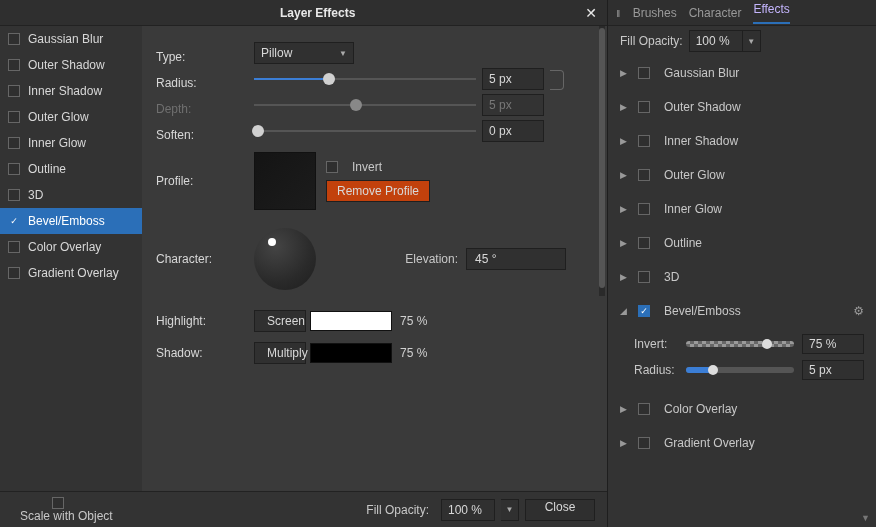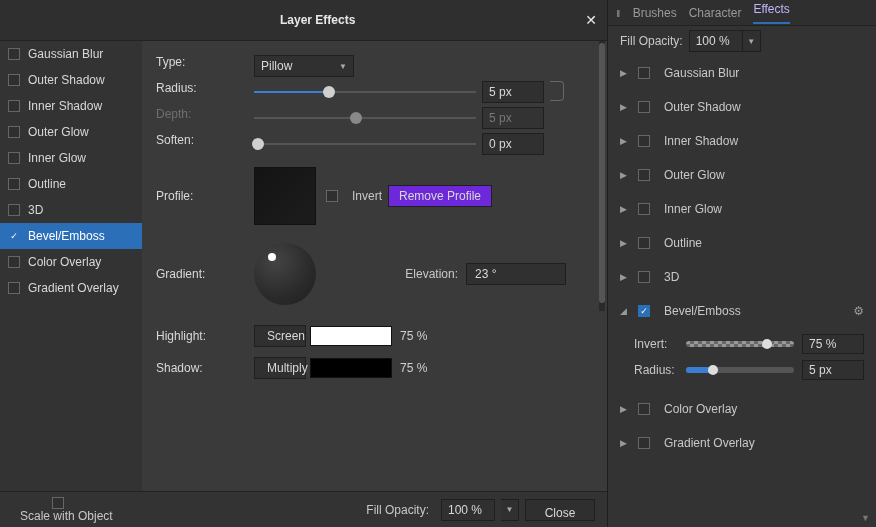--- a/index.html
+++ b/index.html
@@ -1,69 +1,69 @@
 <!DOCTYPE html>
 <html><head>
 <meta charset="utf-8">
 <style>
   * { box-sizing: border-box; margin: 0; padding: 0; font-family: "Segoe UI", Arial, sans-serif; }
   body { width: 876px; height: 527px; background: #2b2b2b; color: #c8c8c8; font-size: 12px; overflow: hidden; }
   .root { display: flex; width: 100%; height: 100%; }
 
   
   .dialog { width: 618px; display: flex; flex-direction: column; background: #3a3a3a; border-right: 1px solid #1e1e1e; }
-  .dialog-titlebar { display: flex; align-items: center; height: 41px; padding: 0 10px 0 280px; background: #2f2f2f; border-bottom: 1px solid #222; }
+  .dialog-titlebar { display: flex; align-items: center; height: 26px; padding: 0 10px 0 280px; background: #2f2f2f; border-bottom: 1px solid #222; }
   .dialog-title { font-weight: bold; color: #e8e8e8; flex: 1; }
   .close-x { color: #e8e8e8; font-size: 14px; cursor: pointer; }
   .dialog-body { flex: 1; display: flex; }
   .fx-list { width: 142px; background: #333; }
   .fx-item { display: flex; align-items: center; height: 26px; padding: 0 8px; border-bottom: 0px solid transparent; color: #d8d8d8; cursor: pointer; }
   .fx-item.sel { background: #2b6fb8; color: #fff; }
   .chk { width: 12px; height: 12px; border: 1px solid #666; background: #2f2f2f; margin-right: 8px; display: inline-flex; align-items: center; justify-content: center; font-size: 9px; color:#fff;}
   .chk.on { background: #2b6fb8; border-color:#2b6fb8;}
   .fx-item span.label { }
   .fx-config { flex: 1; padding: 14px 14px 0 14px; position: relative; background: #3a3a3a;}
-  .row { display: flex; align-items: flex-start; min-height: 24px; margin-bottom: 2px; }
+  .row { display: flex; align-items: flex-end; min-height: 24px; margin-bottom: 2px; }
   .row-label { width: 98px; color: #d8d8d8; }
   .row-label.dim { color: #6f6f6f; }
   .dd { width: 100px; height: 22px; background: #303030; border: 1px solid #1f1f1f; color: #d8d8d8; display: flex; align-items: center; justify-content: space-between; padding: 0 6px; }
   .dd-caret { font-size: 8px; color:#aaa; }
   .slider-wrap { width: 222px; height: 22px; display: flex; align-items: center; position:relative;}
   .slider-track { flex:1; height: 2px; background: #555; position: relative; }
   .slider-track .fill { position:absolute; left:0; top:0; height:100%; background:#3b7ed6;}
   .slider-thumb { position:absolute; top:50%; width:12px; height:12px; border-radius:50%; background:#d0d0d0; transform:translate(-50%,-50%); }
   .num-input { width: 62px; height: 22px; background: #303030; border: 1px solid #1f1f1f; color: #d8d8d8; padding: 0 6px; display:flex; align-items:center; margin-left: 6px; }
   .num-input.dim { color:#777; background:#333;}
   .link-icon { width:14px; height:20px; margin-left:6px; border:1px solid #666; border-left:none; border-radius:0 4px 4px 0; }
   .profile-block { display:flex; align-items:center; margin: 10px 0 18px 0; }
   .profile-swatch { width: 62px; height: 58px; background:#1a1a1a; border:1px solid #111; margin-right:10px;}
   .profile-swatch-inner { width:100%; height:100%; background:linear-gradient(135deg,#141414,#1c1c1c);}
-  .profile-right { display:flex; flex-direction:row; gap:6px; }
+  .profile-right { display:flex; flex-direction:column; gap:6px; }
   .invert-row { display:flex; align-items:center; gap:6px;}
-  .btn-sm { height:22px; padding:0 10px; background:#6d28d9; border:1px solid #1f1f1f; color:#d8d8d8; display:inline-flex; align-items:center; cursor:pointer;}
+  .btn-sm { height:22px; padding:0 10px; background:#c2410c; border:1px solid #1f1f1f; color:#d8d8d8; display:inline-flex; align-items:center; cursor:pointer;}
   .direction-row { display:flex; align-items:center; margin:8px 0 20px 0; }
   .dir-ball { width:62px; height:62px; border-radius:50%; background: radial-gradient(circle at 35% 30%, #444 0%, #2a2a2a 60%, #1e1e1e 100%); position:relative; margin-left:0;}
   .dir-dot { position:absolute; width:8px; height:8px; background:#fff; border-radius:50%; top:10px; left:14px;}
   .az-el { margin-left:80px; display:flex; flex-direction:column; gap:4px;}
   .az-row { display:flex; align-items:center; }
   .az-label { width:62px; text-align:right; margin-right:8px; }
   .az-input { width:100px; height:22px; background:#303030; border:1px solid #1f1f1f; color:#d8d8d8; padding:0 8px; display:flex; align-items:center;}
   .hs-row { display:flex; align-items:center; margin-bottom:10px; }
   .blend-dd { width:52px;padding-left:12px; }
   .swatch { width:82px; height:20px; margin-left:4px; border:1px solid #111;}
   .swatch.white { background:#fff;}
   .swatch.black { background:#000;}
   .pct { margin-left:8px; color:#d0d0d0;}
   .dialog-footer { height: 36px; background:#333; border-top:1px solid #222; display:flex; align-items:center; padding:0 12px;}
   .footer-left { display:flex; align-items:center;flex-direction:column; }
   .footer-right { margin-left:auto; display:flex; align-items:center; gap:6px;}
   .fo-label { margin-right:6px;}
   .fo-input { width:54px; height:22px; background:#303030; border:1px solid #1f1f1f; color:#d8d8d8; padding:0 6px; display:flex; align-items:center;}
   .fo-caret { width:18px; height:22px; background:#303030; border:1px solid #1f1f1f; border-left:none; display:flex; align-items:center; justify-content:center;}
-  .close-btn { width:70px; height:22px; background:#2f2f2f; border:1px solid #1f1f1f; color:#d8d8d8; display:flex; align-items:flex-end; justify-content:center; cursor:pointer;}
+  .close-btn { width:70px; height:22px; background:#2f2f2f; border:1px solid #1f1f1f; color:#d8d8d8; display:flex; align-items:flex-start; justify-content:center; cursor:pointer;}
   .scrollbar-v { width:6px; background:#2a2a2a; position:absolute; right:2px; top:0; height:270px;}
   .scrollbar-v .thumb { width:100%; height:260px; background:#555; border-radius:3px; margin-top:2px;}
 
   
   .panel { flex:1; background:#333; display:flex; flex-direction:column;}
   .tabs { height:26px; display:flex; align-items:center; background:#2f2f2f; border-bottom:1px solid #222; padding:0 8px; gap:12px;}
   .tabs .handle { color:#888; letter-spacing:-2px; margin-right:2px;}
   .tabs .tab { color:#999; cursor:pointer; }
   .tabs .tab.active { color:#c4b5fd; border-bottom:2px solid #2b6fb8; padding-bottom:6px;}
   .panel-head { height:30px; display:flex; align-items:center; padding:0 12px;}
@@ -192,29 +192,29 @@
               <span class="chk"></span>
               <span>Invert</span>
             </div>
             <div class="btn-sm">
                 <span>Remove Profile</span>
               </div>
           </div>
         </div>
 
         <div class="direction-row">
-          <span class="row-label" style="width:98px">Gradient:</span>
+          <span class="row-label" style="width:98px">Character:</span>
           <div class="dir-ball">
               <div class="dir-dot"></div>
             </div>
           <div class="az-el">
             <div class="az-row">
               <span class="az-label">Elevation:</span>
               <div class="az-input">
-                  <span>23 °</span>
+                  <span>45 °</span>
                 </div>
             </div>
           </div>
         </div>
 
         <div class="hs-row">
           <span class="row-label">Highlight:</span>
           <div class="dd blend-dd">
               <span>Screen</span>
             </div>

